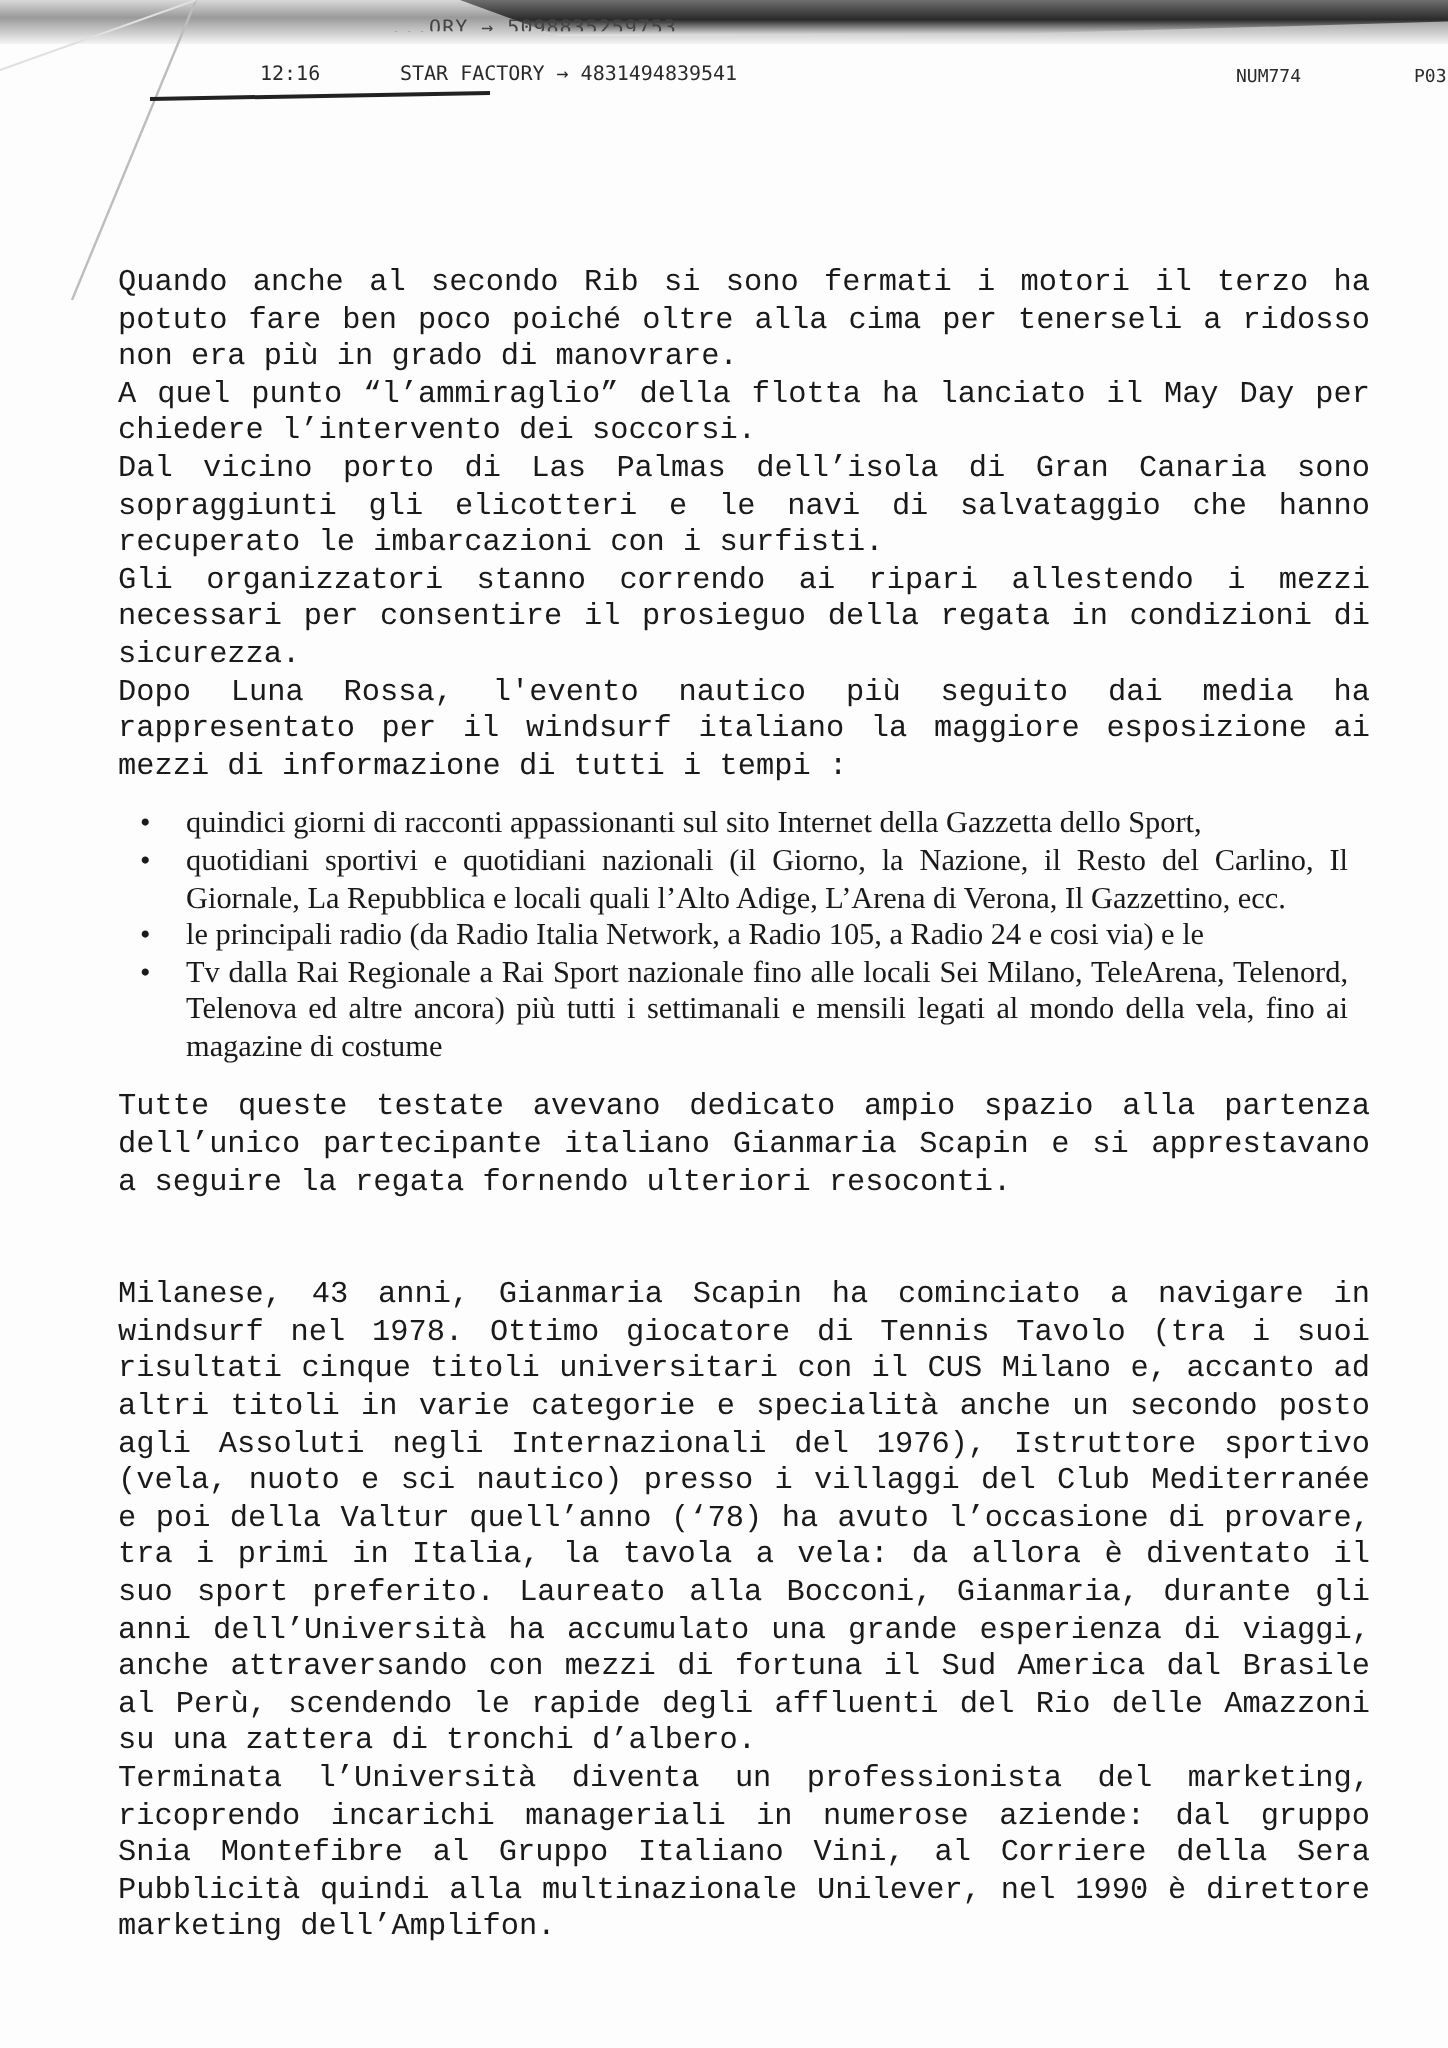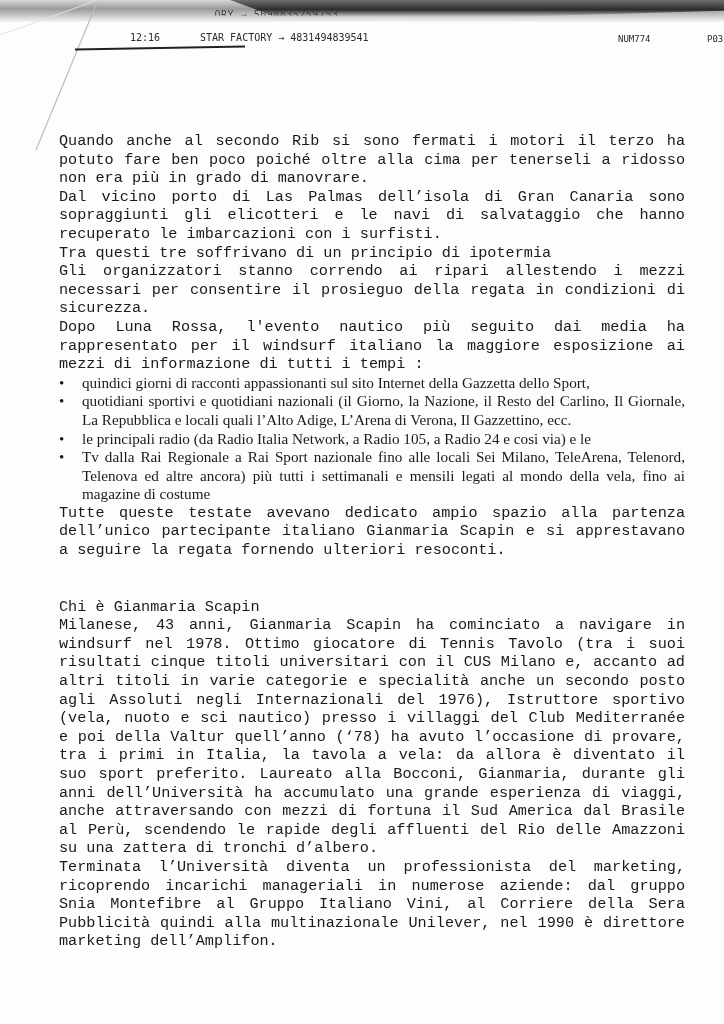--- a/index.html
+++ b/index.html
@@ -36,21 +36,21 @@
   .fax-page { position: absolute; left: 685px; top: 2px; font-size: 9px; margin-left: 22px; }
   .fax-underline {
     position: absolute; left: 75px; top: 47px; width: 170px; height: 2px;
     background: #222; transform: rotate(-1deg);
   }
   .content {
     position: absolute; left: 59px; top: 132px; width: 626px;
     font-size: 15.2px; line-height: 18.6px; text-align: justify;
   }
   .content p { margin: 0; font-family: Liberation Mono, monospace; }
-  .content ul { margin: 0; padding: 0; list-style: none; }
+  .content ul { margin: 11px; padding: 0; list-style: none; }
   .content li { position: relative; padding-left: 23px; }
   .content li::before {
     content: "•"; position: absolute; left: 0; top: 0; font-size: 15px;
   }
   .gap { height: 38px; }
 </style>
 </head>
 <body>
 
 <div class="scan-edge-top"></div>
@@ -64,28 +64,27 @@
 <div class="fax-header">
   <span class="fax-time">12:16</span>
   <span class="fax-sender">STAR FACTORY → 4831494839541</span>
   <span class="fax-num">NUM774</span>
   <span class="fax-page">P03</span>
 </div>
 <div class="fax-underline"></div>
 
 <div class="content">
   <p>Quando anche al secondo Rib si sono fermati i motori il terzo ha potuto fare ben poco poiché oltre alla cima per tenerseli a ridosso non era più in grado di manovrare.</p>
+  <p>A quel punto “l’ammiraglio” della flotta ha lanciato il May Day per chiedere l’intervento dei soccorsi.</p>
   <p>Dal vicino porto di Las Palmas dell’isola di Gran Canaria sono sopraggiunti gli elicotteri e le navi di salvataggio che hanno recuperato le imbarcazioni con i surfisti.</p>
-  <p>Tra questi tre soffrivano di un principio di ipotermia</p>
   <p>Gli organizzatori stanno correndo ai ripari allestendo i mezzi necessari per consentire il prosieguo della regata in condizioni di sicurezza.</p>
   <p>Dopo Luna Rossa, l'evento nautico più seguito dai media ha rappresentato per il windsurf italiano la maggiore esposizione ai mezzi di informazione di tutti i tempi :</p>
   <ul>
     <li>quindici giorni di racconti appassionanti sul sito Internet della Gazzetta dello Sport,</li>
     <li>quotidiani sportivi e quotidiani nazionali (il Giorno, la Nazione, il Resto del Carlino, Il Giornale, La Repubblica e locali quali l’Alto Adige, L’Arena di Verona, Il Gazzettino, ecc.</li>
     <li>le principali radio (da Radio Italia Network, a Radio 105, a Radio 24 e cosi via) e le</li>
     <li> Tv dalla Rai Regionale a Rai Sport nazionale fino alle locali Sei Milano, TeleArena, Telenord, Telenova ed altre ancora) più tutti i settimanali e mensili legati al mondo della vela, fino ai magazine di costume</li>
   </ul>
   <p>Tutte queste testate avevano dedicato ampio spazio alla partenza dell’unico partecipante italiano Gianmaria Scapin e si apprestavano a seguire la regata fornendo ulteriori resoconti.</p>
   <div class="gap"></div>
-  <p>Chi è Gianmaria Scapin</p>
   <p>Milanese, 43 anni, Gianmaria Scapin ha cominciato a navigare in windsurf nel 1978. Ottimo giocatore di Tennis Tavolo (tra i suoi risultati cinque titoli universitari con il CUS Milano e, accanto ad altri titoli in varie categorie e specialità anche un secondo posto agli Assoluti negli Internazionali del 1976), Istruttore sportivo (vela, nuoto e sci nautico) presso i villaggi del Club Mediterranée e poi della Valtur quell’anno (‘78) ha avuto l’occasione di provare, tra i primi in Italia, la tavola a vela: da allora è diventato il suo sport preferito.  Laureato alla Bocconi, Gianmaria, durante gli anni dell’Università ha accumulato una grande esperienza di viaggi, anche attraversando con mezzi di fortuna il Sud America dal Brasile al Perù, scendendo le rapide degli affluenti del Rio delle Amazzoni su una zattera di tronchi d’albero.</p>
   <p>Terminata l’Università diventa un professionista del marketing, ricoprendo incarichi manageriali in numerose aziende: dal gruppo Snia Montefibre al Gruppo Italiano Vini, al Corriere della Sera Pubblicità quindi alla multinazionale Unilever, nel 1990 è direttore marketing dell’Amplifon.</p>
 </div>
 
 </body></html>

